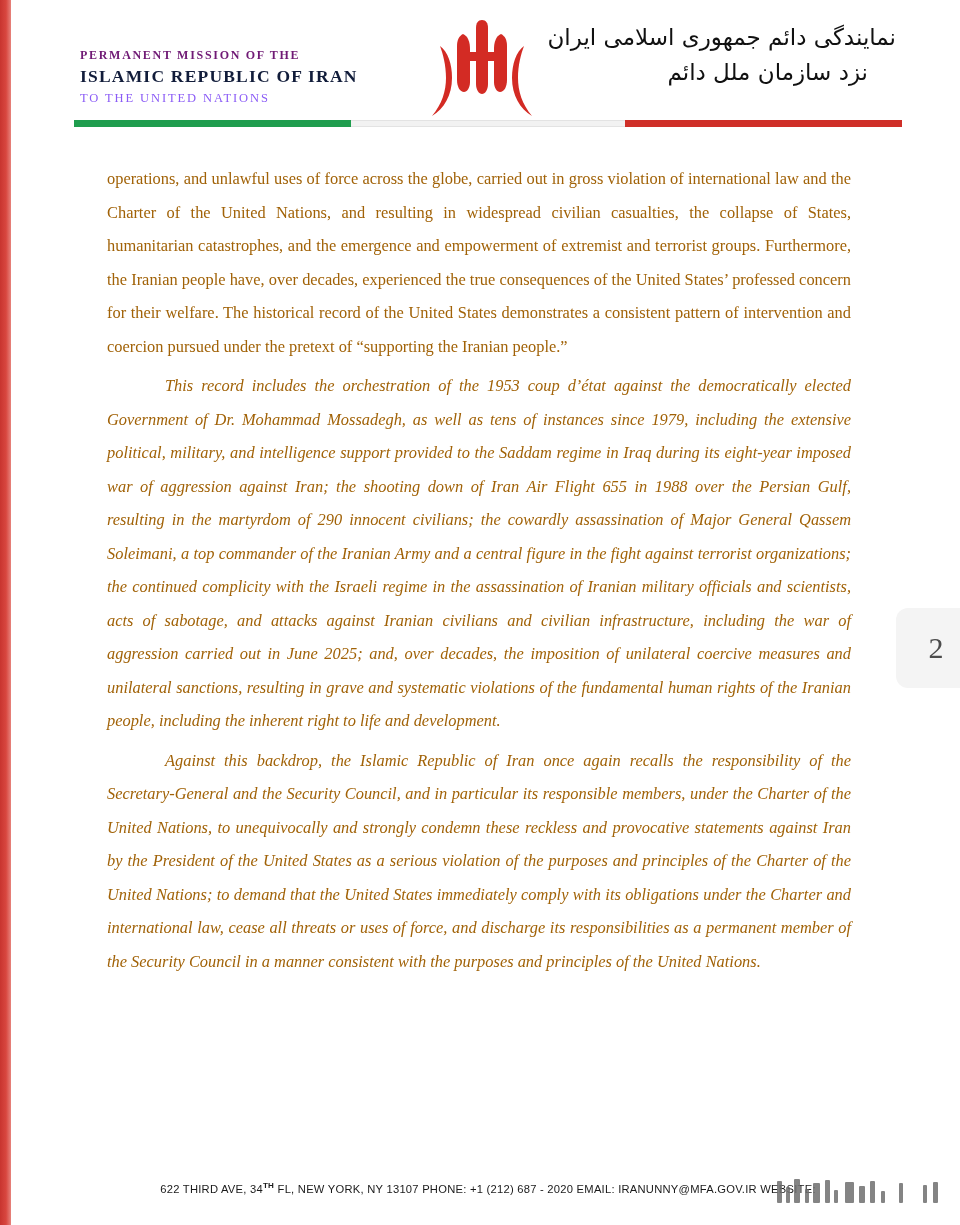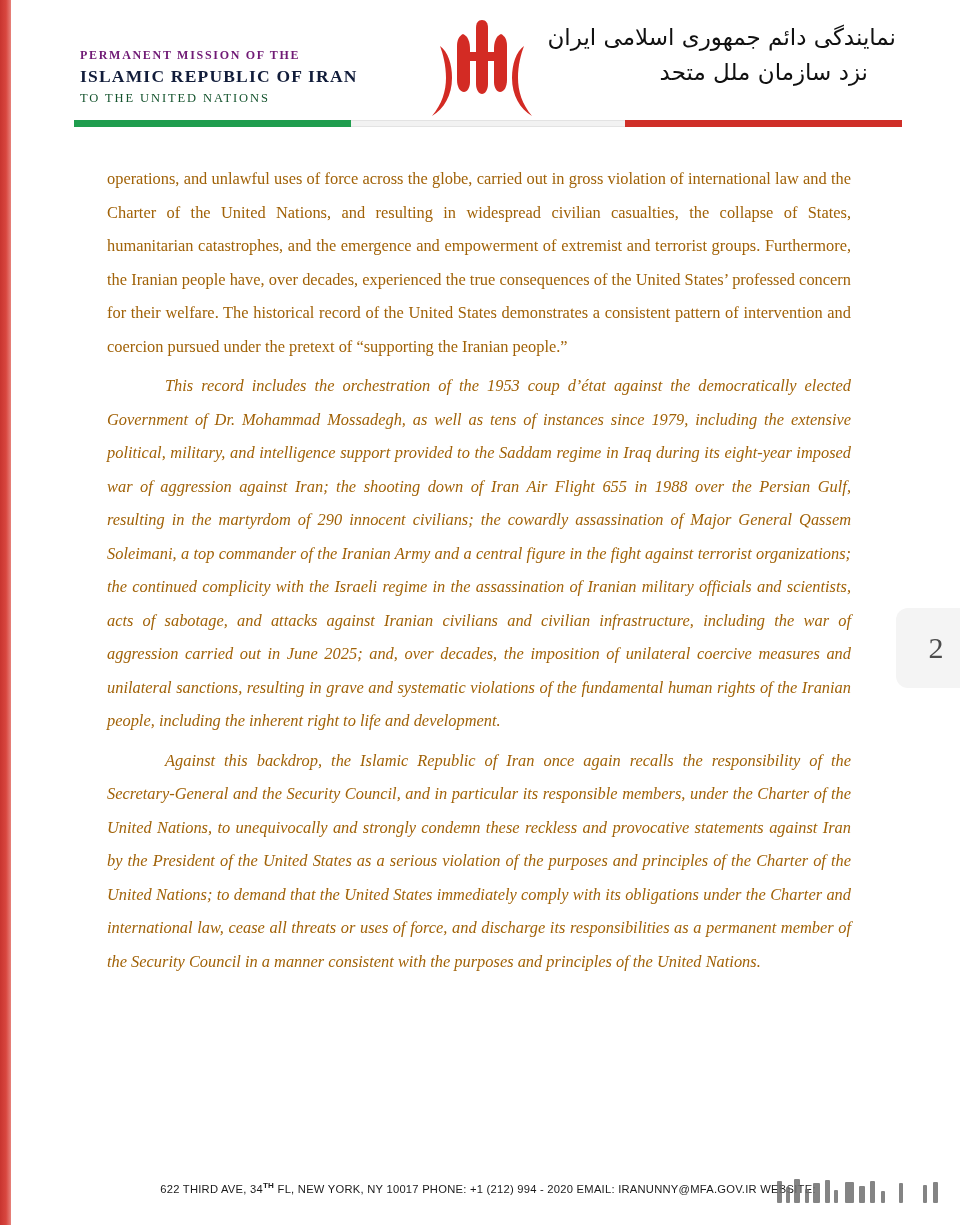--- a/index.html
+++ b/index.html
@@ -68,21 +68,21 @@
     letter-spacing: 1.2px;
     font-weight: bold;
     color: #111c3a;
     margin-top: 3px;
   }
   .letterhead .l3 {
     font-family: "Liberation Serif", serif;
     font-size: 12.5px;
     letter-spacing: 1.9px;
     font-weight: 500;
-    color: #14532d;
+    color: #8b5cf6;
     margin-top: 4px;
   }
 
   .emblem {
     position: absolute;
     left: 402px;
     top: 12px;
     width: 128px;
     height: 108px;
   }
@@ -224,40 +224,40 @@
 
           <path d="M22 34 c8 6 12 18 12 32 c0 17 -8 31 -20 38 c10 -12 14 -25 14 -38 c0 -13 -3 -24 -6 -32 z"></path>
 
           <path d="M106 34 c-8 6 -12 18 -12 32 c0 17 8 31 20 38 c-10 -12 -14 -25 -14 -38 c0 -13 3 -24 6 -32 z"></path>
         </g>
       </svg>
     </div>
 
     <div class="farsi">
       <div class="f1">نمایندگی دائم جمهوری اسلامی ایران</div>
-      <div class="f2">نزد سازمان ملل متحد</div>
+      <div class="f2">نزد سازمان ملل دائم</div>
     </div>
 
     <div class="rule">
       <span class="green"></span>
       <span class="white"></span>
       <span class="red"></span>
     </div>
   </div>
 
   <div class="body-text">
     <p>operations, and unlawful uses of force across the globe, carried out in gross violation of international law and the Charter of the United Nations, and resulting in widespread civilian casualties, the collapse of States, humanitarian catastrophes, and the emergence and empowerment of extremist and terrorist groups. Furthermore, the Iranian people have, over decades, experienced the true consequences of the United States’ professed concern for their welfare. The historical record of the United States demonstrates a consistent pattern of intervention and coercion pursued under the pretext of “supporting the Iranian people.”</p>
     <p class="indent">This record includes the orchestration of the 1953 coup d’état against the democratically elected Government of Dr. Mohammad Mossadegh, as well as tens of instances since 1979, including the extensive political, military, and intelligence support provided to the Saddam regime in Iraq during its eight-year imposed war of aggression against Iran; the shooting down of Iran Air Flight 655 in 1988 over the Persian Gulf, resulting in the martyrdom of 290 innocent civilians; the cowardly assassination of Major General Qassem Soleimani, a top commander of the Iranian Army and a central figure in the fight against terrorist organizations; the continued complicity with the Israeli regime in the assassination of Iranian military officials and scientists, acts of sabotage, and attacks against Iranian civilians and civilian infrastructure, including the war of aggression carried out in June 2025; and, over decades, the imposition of unilateral coercive measures and unilateral sanctions, resulting in grave and systematic violations of the fundamental human rights of the Iranian people, including the inherent right to life and development.</p>
     <p class="indent">Against this backdrop, the Islamic Republic of Iran once again recalls the responsibility of the Secretary-General and the Security Council, and in particular its responsible members, under the Charter of the United Nations, to unequivocally and strongly condemn these reckless and provocative statements against Iran by the President of the United States as a serious violation of the purposes and principles of the Charter of the United Nations; to demand that the United States immediately comply with its obligations under the Charter and international law, cease all threats or uses of force, and discharge its responsibilities as a permanent member of the Security Council in a manner consistent with the purposes and principles of the United Nations.</p>
   </div>
 
   <div class="page-number">2</div>
 
   <div class="footer">
-    <span class="footer-text"><span>622 THIRD AVE, 34</span><span class="sup">TH</span><span> FL, NEW YORK, NY 10017 PHONE: +1 (212) 994 - 2020 EMAIL: IRANUNNY@MFA.GOV.IR WEBSITE:</span></span>
+    <span class="footer-text"><span>622 THIRD AVE, 34</span><span class="sup">TH</span><span> FL, NEW YORK, NY 13107 PHONE: +1 (212) 687 - 2020 EMAIL: IRANUNNY@MFA.GOV.IR WEBSITE:</span></span>
     <div class="footer-smear">
       <div class="smear-bar" style="left:4px;  width:5px;  height:22px;"></div>
       <div class="smear-bar" style="left:13px; width:4px;  height:16px;"></div>
       <div class="smear-bar" style="left:21px; width:6px;  height:24px;"></div>
       <div class="smear-bar" style="left:32px; width:4px;  height:14px;"></div>
       <div class="smear-bar" style="left:40px; width:7px;  height:20px;"></div>
       <div class="smear-bar" style="left:52px; width:5px;  height:23px;"></div>
       <div class="smear-bar" style="left:61px; width:4px;  height:13px;"></div>
       <div class="smear-bar" style="left:72px; width:9px;  height:21px;"></div>
       <div class="smear-bar" style="left:86px; width:6px;  height:17px;"></div>

